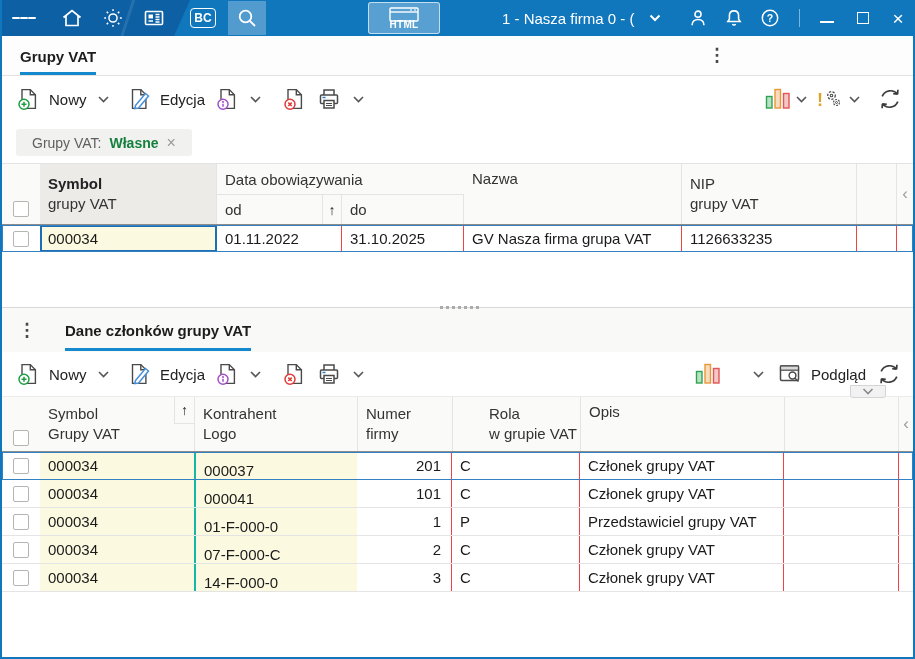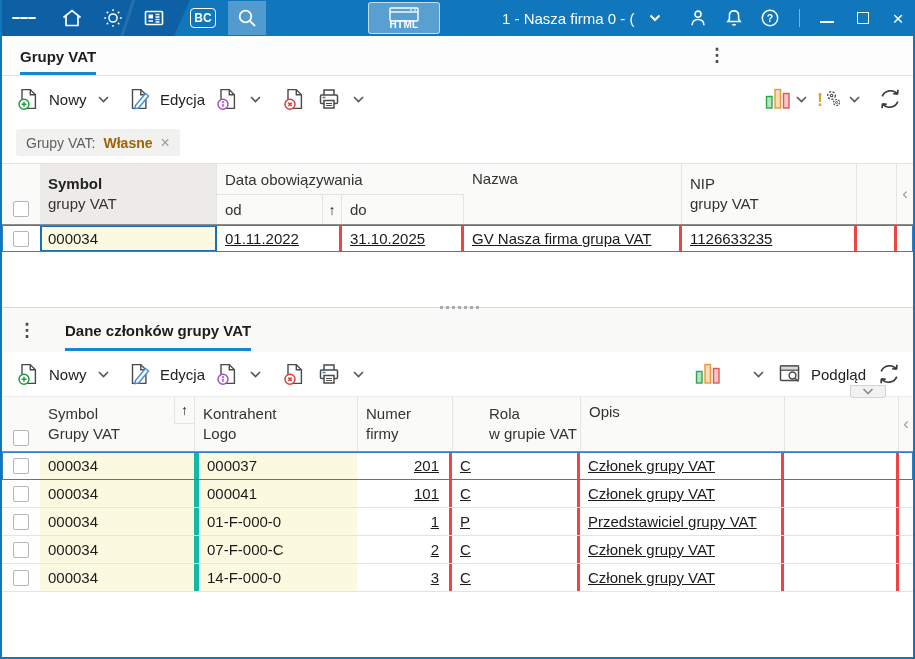--- a/index.html
+++ b/index.html
@@ -51,22 +51,22 @@
   .tb1 { top:76px; height:46px; }
   .tb2 { top:352px; height:44px; }
   .tgroup { position:absolute; top:0; height:100%; display:flex; align-items:center; gap:9px; font-size:15px; color:#222; cursor:pointer; }
   .tgroup svg { display:block; }
   .chev-s { margin-left:2px; }
   .ricon { position:absolute; top:0; height:100%; display:flex; align-items:center; cursor:pointer; }
 
   
   .filterrow { position:absolute; left:0; top:122px; width:911px; height:41px; background:#fff; }
   .chip { position:absolute; left:14px; top:7px; height:27px; background:#f1f1f0; border-radius:3px;
-    display:flex; align-items:center; gap:8px; padding:0 10px; font-size:14px; color:#5f5f5f; cursor:pointer; }
-  .chip b { color:#a16207; }
+    display:flex; align-items:center; gap:8px; padding:0 16px; font-size:14px; color:#5f5f5f; cursor:pointer; }
+  .chip b { color:#15803d; }
   .chip .x { color:#9a9a9a; font-size:16px; cursor:pointer; }
 
   
   .grid1 { display:grid; grid-template-columns:38px 177px 105px 20px 122px 218px 175px 40px 1fr; }
   .grid2 { display:grid; grid-template-columns:38px 134px 20px 163px 95px 128px 204px 115px 1fr; }
 
   .thead { position:absolute; left:0; width:911px; background:#fafaf8; border-bottom:1px solid #8c8c8c; font-size:15px; color:#333; }
   .t1head { top:163px; height:62px; border-top:1px solid #e3e3e3; grid-template-rows:30px 30px; }
   .t2head { top:396px; height:56px; border-top:1px solid #ececec; grid-template-rows:27px 27px; }
   .hc { display:flex; flex-direction:column; justify-content:center; padding-left:8px; gap:4px; cursor:pointer; }
@@ -84,39 +84,39 @@
   
   .c-sym-hdr { background:#ecebe8; }
   .c-sym-hdr .l1 { font-weight:bold; color:#222; }
   .sortbox { flex-direction:row; align-items:center; justify-content:center; padding-left:0; color:#222; font-size:14px; }
 
   .t1row { position:absolute; left:0; top:225px; width:911px; height:27px; background:#fff;
     outline:1px solid #3381c0; outline-offset:-1px; font-size:15px; color:#1b1b1b; }
   .bc-cell { display:flex; align-items:center; padding-left:8px; cursor:pointer; }
   .bc-center { justify-content:center; padding-left:0; }
   .cell-focus { background:#fbfae1; border:2px solid #1c6fb4; padding-left:6px; }
-  .vline { border-right:3px solid #ef4444;text-decoration:underline; }
+  .vline { border-right:1px solid #ef4444; }
 
   
   .splitband { position:absolute; left:0; top:307px; width:911px; height:45px; background:#f9f9f7; border-top:1px solid #d8d8d8; }
   .split-handle { position:absolute; left:438px; top:-3px; width:40px; height:5px; cursor:row-resize;
     background:repeating-linear-gradient(90deg,#ababab 0 3px,transparent 3px 6px); background-size:auto 3px; background-repeat:repeat-x; background-position:center; }
   .sec-kebab { position:absolute; left:16px; top:11px; width:18px; height:24px; text-align:center; }
   .sec-tab { position:absolute; left:63px; top:0; height:45px; display:flex; align-items:center; font-size:15px; font-weight:bold; color:#1d1d1d; cursor:pointer; }
   .sec-tab .underline { position:absolute; left:0; bottom:2px; width:100%; height:3px; background:#1489ce; }
 
   .expander { position:absolute; left:848px; top:385px; width:36px; height:13px; background:#f2f2f2; border:1px solid #d4d4d4;
     border-radius:0 0 3px 3px; display:flex; align-items:center; justify-content:center; z-index:6; cursor:pointer; }
 
   
   .t2rows { position:absolute; left:0; top:452px; width:911px; }
   .t2row { width:911px; height:28px; background:#fff; border-bottom:1px solid #e4e4e4; font-size:15px; color:#1b1b1b; }
   .t2row.focused { outline:1px solid #3381c0; outline-offset:-1px; border-bottom:1px solid #3381c0; }
   .yellow { background:#fbfae1; }
-  .ybrd-l { border-left:5px solid #14b8a6; }
+  .ybrd-l { border-left:2px solid #14b8a6;align-items:flex-end; }
   .num { justify-content:flex-end; padding-right:10px; padding-left:0; }
 </style>
 </head>
 <body>
 
 <div class="window">
 
   <div class="topbar">
     <div class="darkseg"></div>
     <div class="slash"></div>

